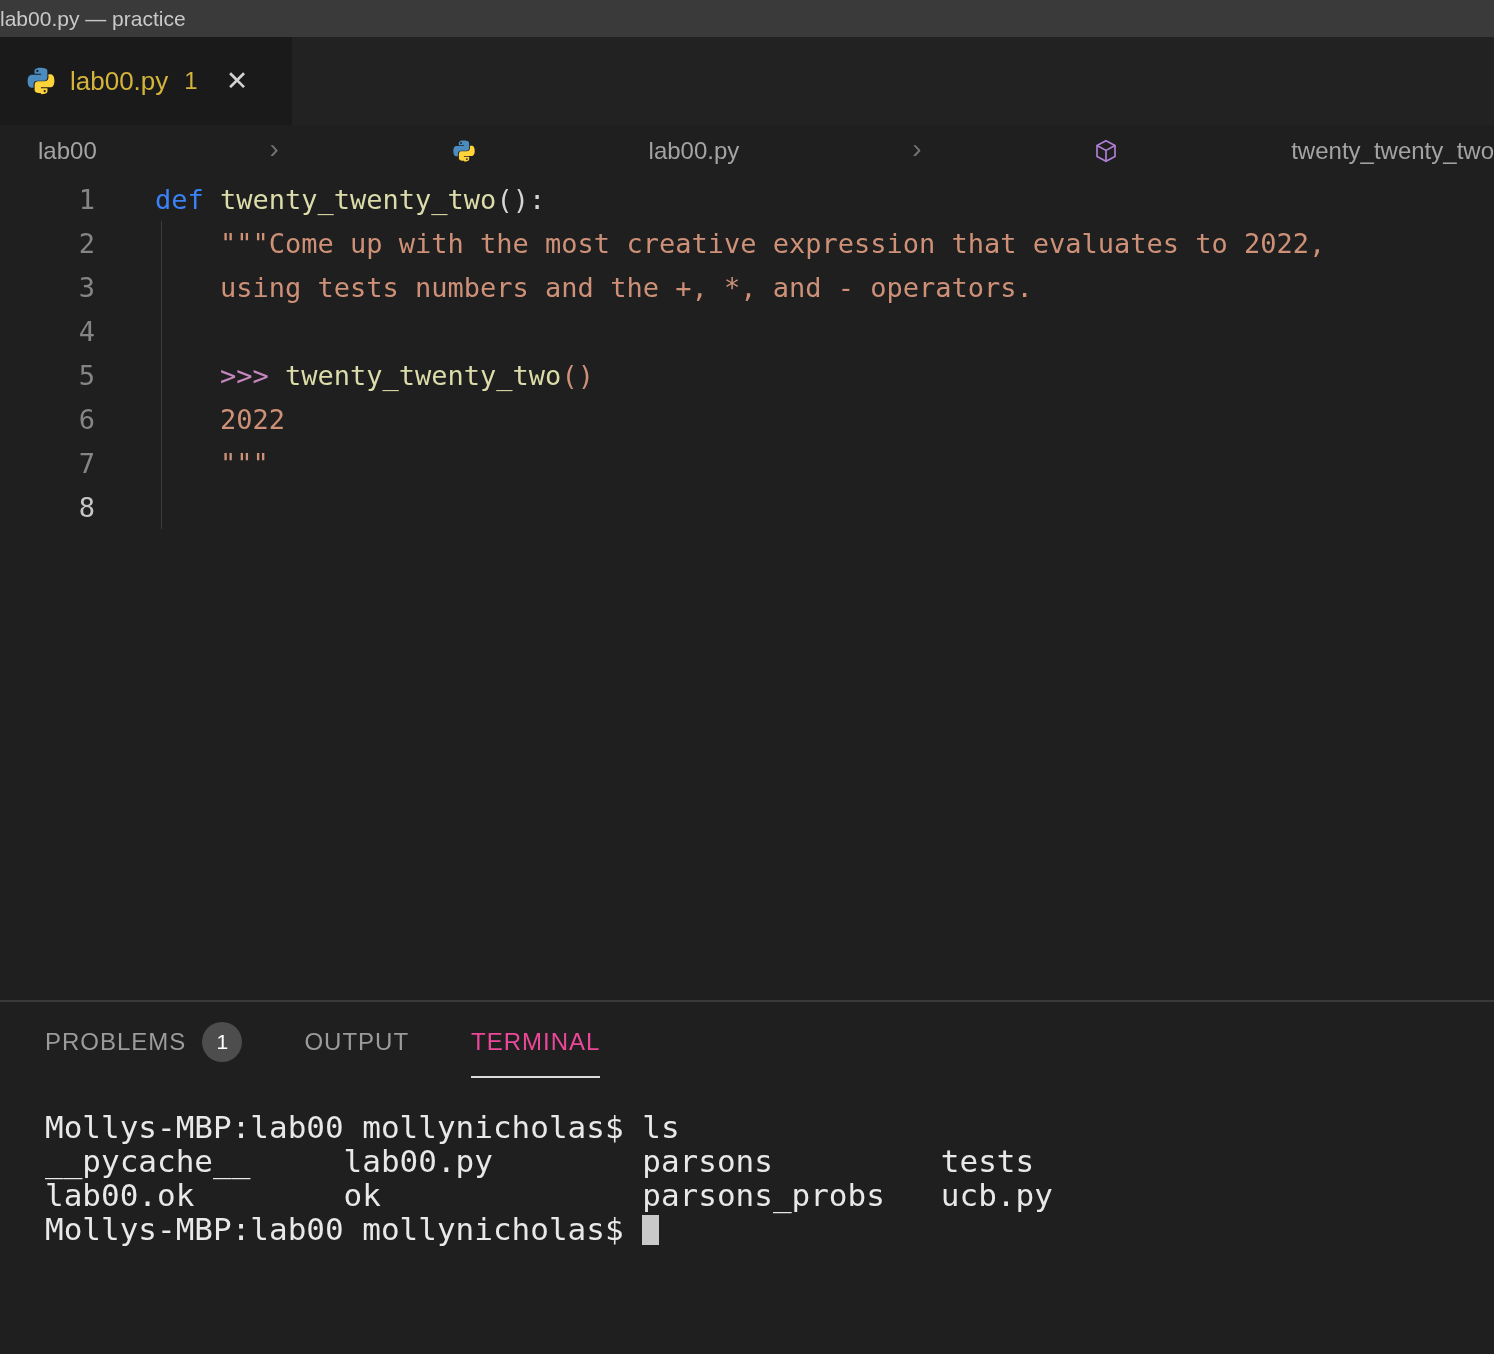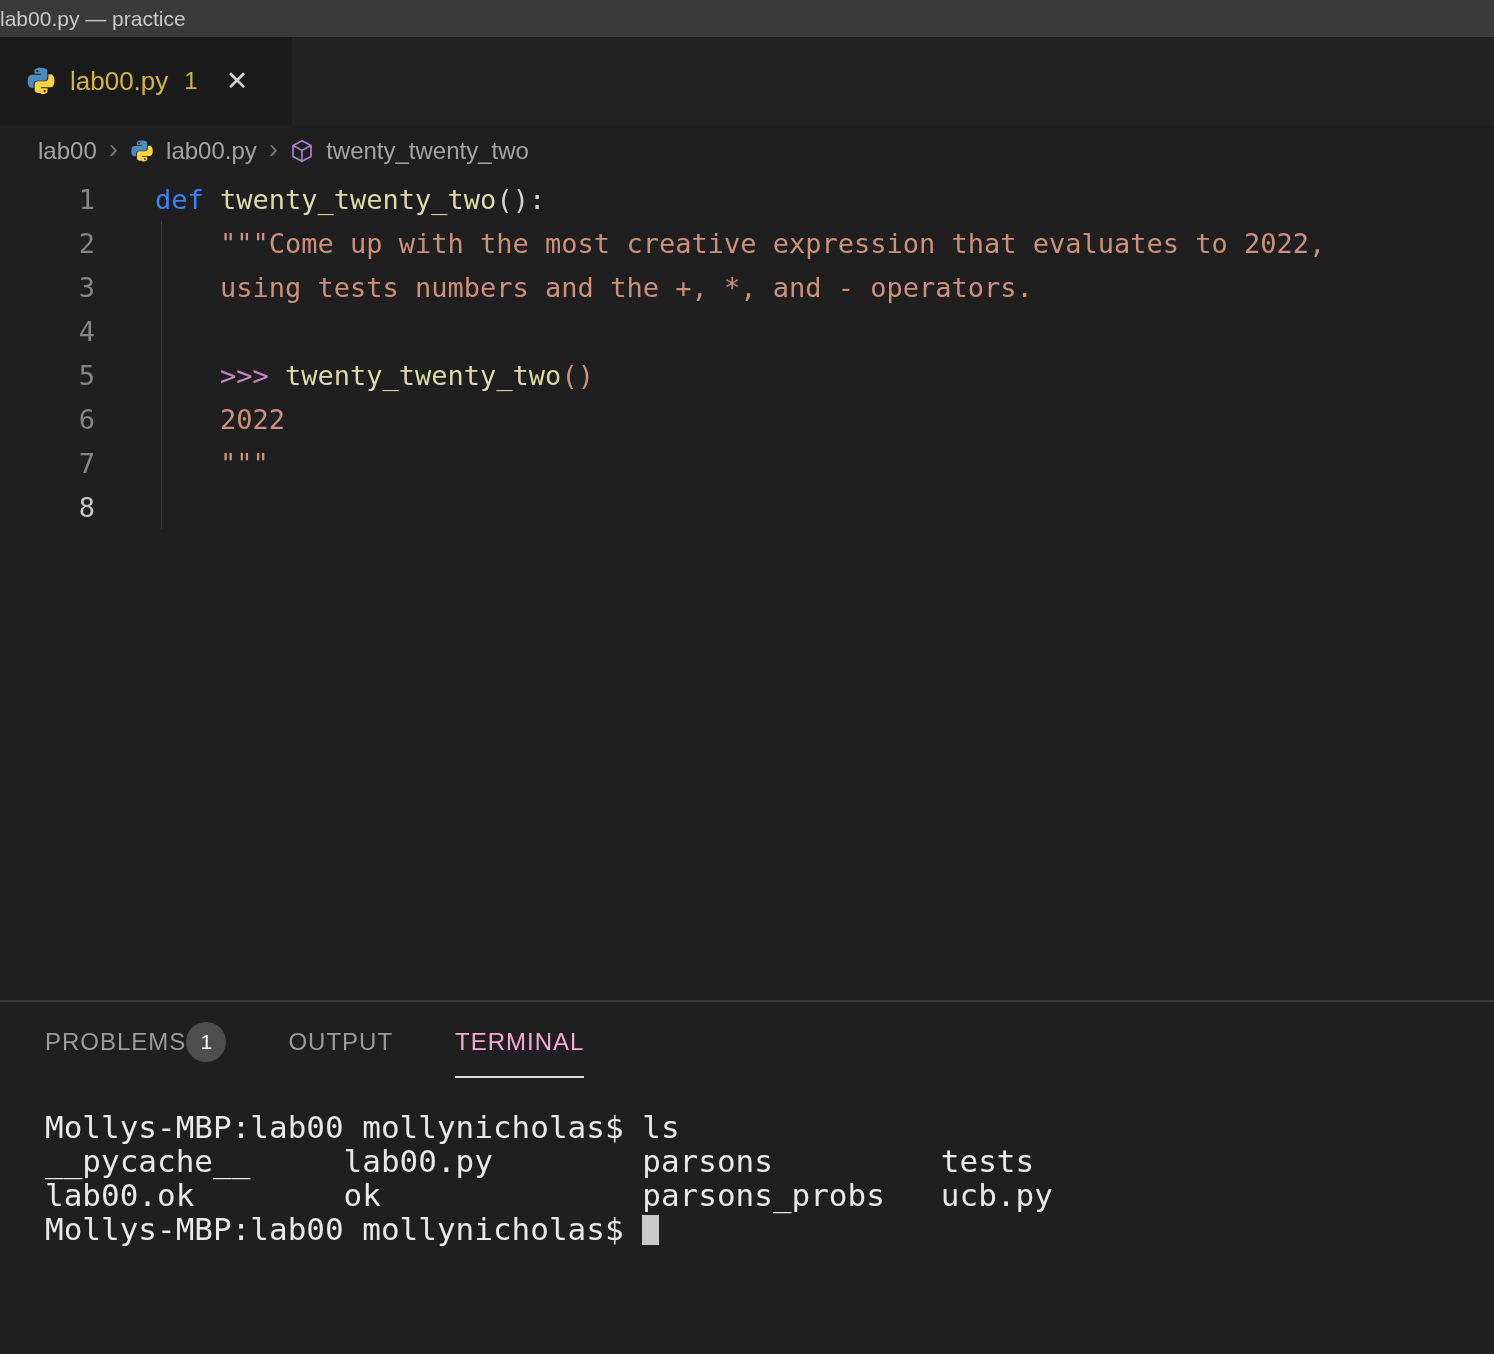--- a/index.html
+++ b/index.html
@@ -23,21 +23,21 @@
     padding:0 20px 0 26px;gap:14px;
   }
   .tab-icon svg,.bc-icon svg{display:block}
   .tab-label{font-size:26px;color:#d5b43c}
   .tab-badge{font-size:24px;color:#d5b43c;margin-left:2px}
   .tab-close{color:#d2d2d2;font-size:27px;margin-left:14px;line-height:1}
   
   .breadcrumbs{
     height:52px;flex:none;background:#1f1f1f;
     display:flex;align-items:center;padding-left:38px;gap:12px;
-    color:#a3a3a3;font-size:24px;
+    color:#a3a3a3;font-size:24px;justify-content:space-between;
   }
   .crumb-sep{color:#737373;font-size:28px;line-height:1;margin-top:-4px}
   
   .editor{flex:1;position:relative;background:#1f1f1f;overflow:hidden}
   .indent-guide{position:absolute;left:161px;top:44px;width:1px;height:308px;background:#3c3c3c}
   .ed-line{display:flex;height:44px;align-items:center;
     font-family:"DejaVu Sans Mono",monospace;font-size:27px}
   .ln{width:95px;flex:none;text-align:right;color:#858585;user-select:none}
   .ed-line.active .ln{color:#c6c6c6}
   .code{font:inherit;white-space:pre;padding-left:60px;color:#d4d4d4}
@@ -50,23 +50,23 @@
   .tok-sel{
     background:#4a4d51;
     text-decoration:underline wavy #c8a92e;
     text-decoration-thickness:3px;
     text-underline-offset:11px;
   }
   
   .panel{height:354px;flex:none;border-top:2px solid #3a3a3a;background:#1f1f1f;
     display:flex;flex-direction:column}
   .panel-tabs{height:80px;flex:none;display:flex;align-items:center;padding-left:45px;gap:62px}
-  .panel-tab{position:relative;height:100%;display:flex;align-items:center;gap:0;
+  .panel-tab{position:relative;height:100%;display:flex;align-items:center;gap:16px;
     color:#9b9b9b;font-size:24px;letter-spacing:1px}
-  .panel-tab.active{color:#f9a8d4}
+  .panel-tab.active{color:#ec4899}
   .panel-tab.active::after{content:"";position:absolute;left:0;right:0;bottom:4px;height:2px;background:#dadada}
   .panel-badge{width:40px;height:40px;border-radius:50%;background:#4d4d4d;color:#fff;
     font-size:21px;letter-spacing:0;display:flex;align-items:center;justify-content:center}
   .terminal{padding:28px 0 0 45px;
     font-family:"DejaVu Sans Mono",monospace;font-size:31px;line-height:34px;color:#e8e8e8}
   .terminal pre{font:inherit;white-space:pre}
   .cursor{display:inline-block;width:17px;height:30px;background:#c9c9c9;vertical-align:-5px}
 </style>
 </head>
 <body>

